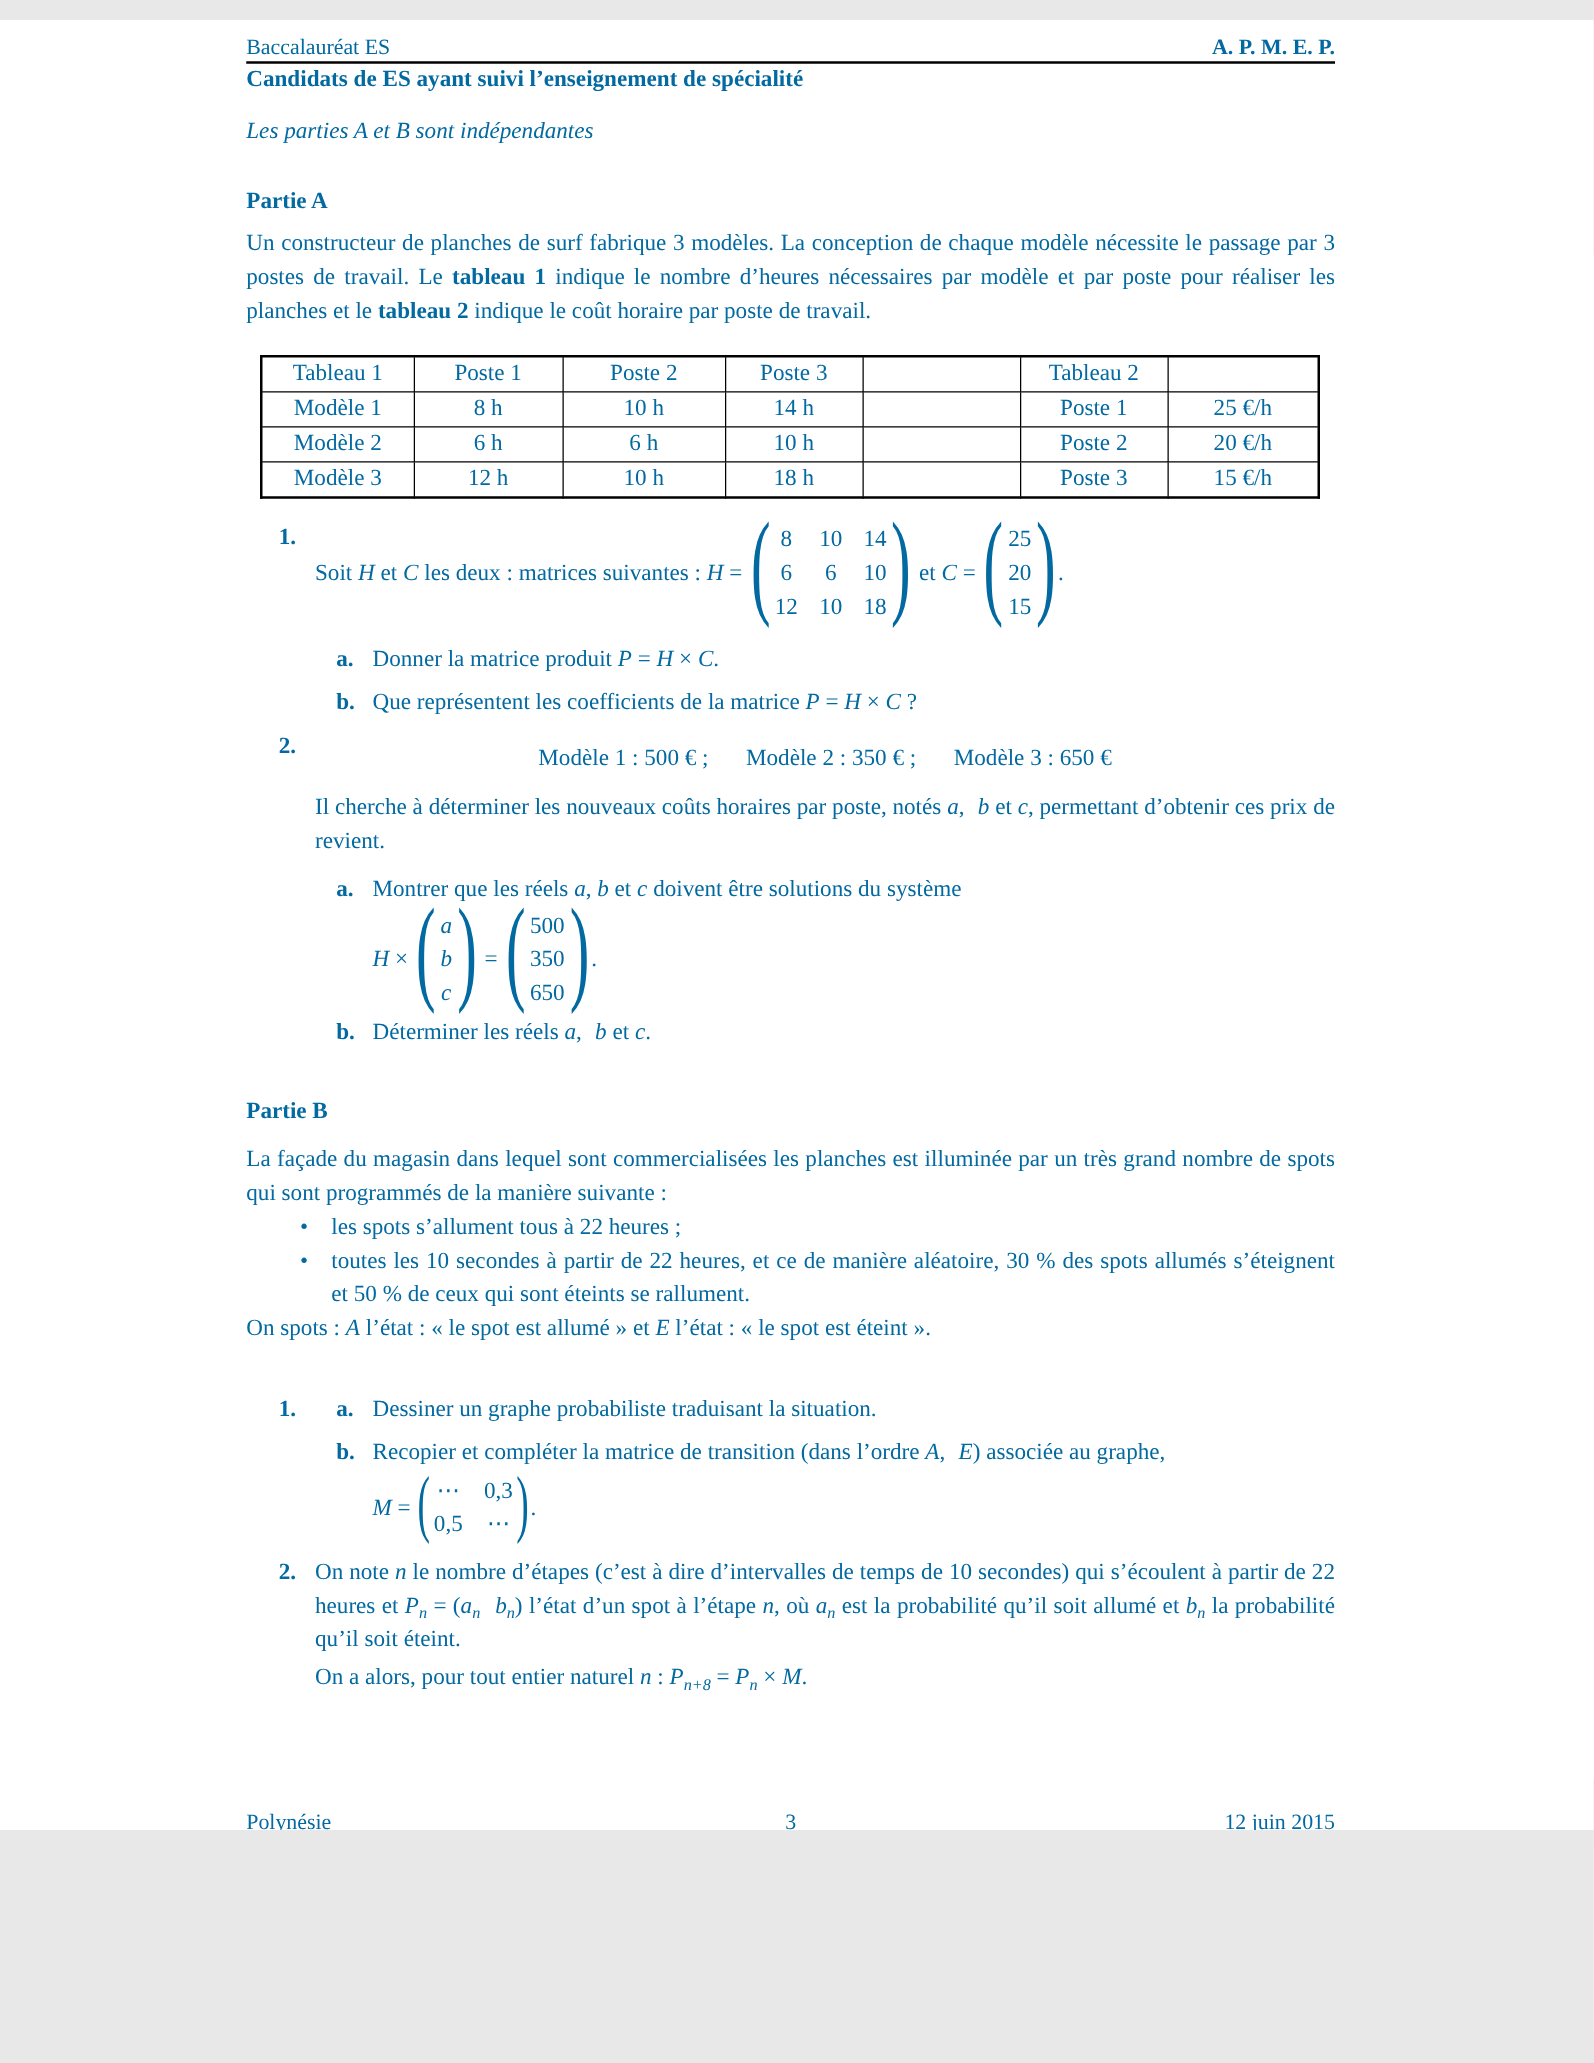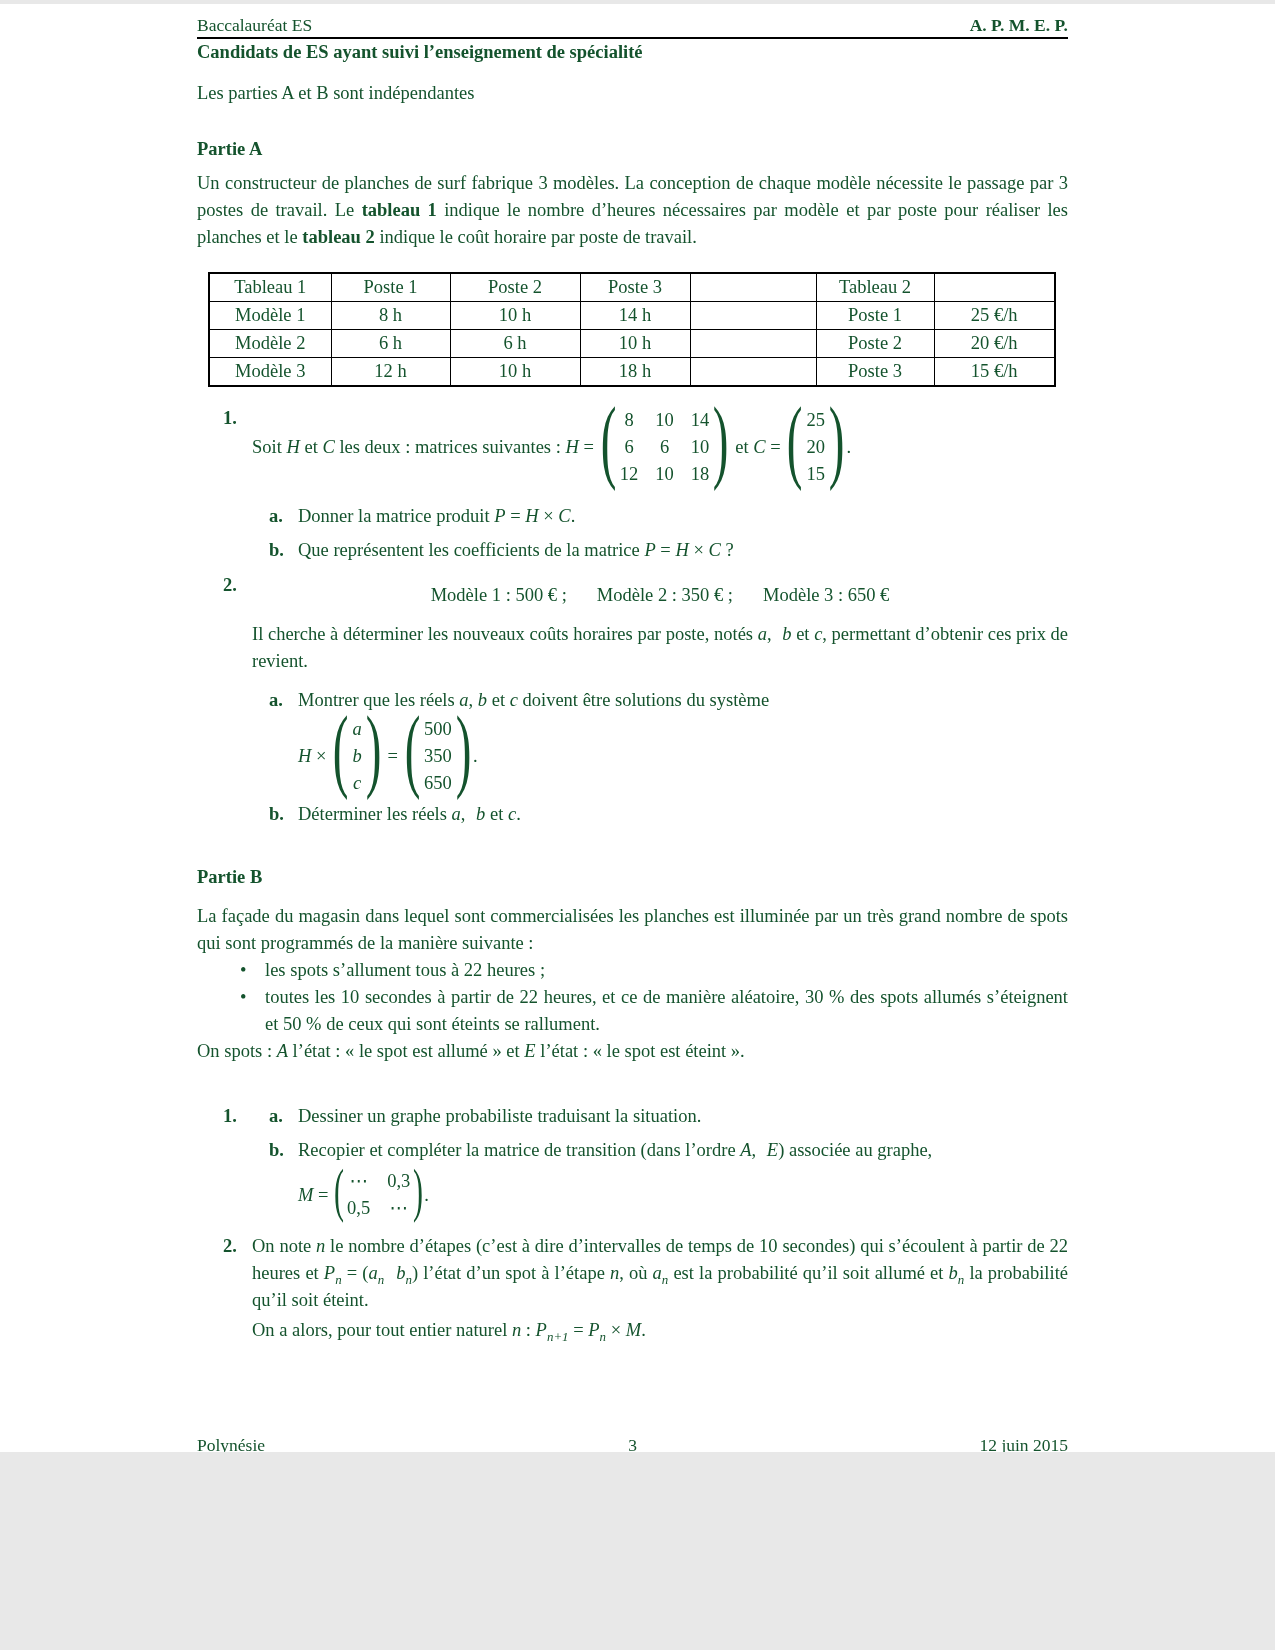--- a/index.html
+++ b/index.html
@@ -1,26 +1,26 @@
 <!DOCTYPE html>
 <html><head>
 <meta charset="utf-8">
 <style>
   html,body{margin:0;padding:0;background:#e8e8e8;}
   .page{
     position:relative;width:1275px;height:1448px;background:#ffffff;
-    font-family:"Liberation Serif", serif;font-size:18.5px;line-height:27px;color:#14532d;
-    overflow:hidden;margin:4px auto;
+    font-family:"Liberation Serif", serif;font-size:18.5px;line-height:27px;color:#0369a1;
+    overflow:hidden;margin:16px auto;
   }
   .content{padding:0 207px 0 197px;}
   
   .pg-header{display:flex;justify-content:space-between;padding-top:10px;font-size:17.5px;line-height:22px;}
   .hrule{border-bottom:2px solid #000;margin-top:1px;}
   .b{font-weight:bold;}
-  .i{}
+  .i{font-style:italic;}
   .sc{font-variant:small-caps;letter-spacing:.3px;}
   .v{font-style:italic;}
   sub{font-size:70%;line-height:0;}
   
   .ex-row{display:flex;justify-content:space-between;margin-top:43px;}
   .note{margin-top:14px;}
   .part-title{font-weight:bold;margin-top:29px;}
   .just{text-align:justify;}
   p{margin:0;}
   .intro{margin-top:7px;}
@@ -205,21 +205,21 @@
             <div class="mat-line mt3"><span class="v">M</span><span> = </span><span class="matrix"><span class="paren p2">(</span><span class="cells c2"><span>⋯</span><span>0,3</span><span>0,5</span><span>⋯</span></span><span class="paren p2">)</span></span><span>.</span></div>
           </div>
         </div>
       </div>
     </div>
 
     <div class="li1 mt10">
       <span class="marker">2.</span>
       <div class="bd">
         <p class="just"><span>On note </span><span class="v">n</span><span> le nombre d’étapes (c’est à dire d’intervalles de temps de 10 secondes) qui s’écoulent à partir de 22 heures et </span><span class="v">P</span><sub class="v">n</sub><span> = (</span><span class="v">a</span><sub class="v">n</sub><span class="v gapl">b</span><sub class="v">n</sub><span>) l’état d’un spot à l’étape </span><span class="v">n</span><span>, où </span><span class="v">a</span><sub class="v">n</sub><span> est la probabilité qu’il soit allumé et </span><span class="v">b</span><sub class="v">n</sub><span> la probabilité qu’il soit éteint.</span></p>
-        <p class="mt3"><span>On a alors, pour tout entier naturel </span><span class="v">n</span><span> :  </span><span class="v">P</span><sub class="v">n+1</sub><span> = </span><span class="v">P</span><sub class="v">n</sub><span> × </span><span class="v">M</span><span>.</span></p>
+        <p class="mt3"><span>On a alors, pour tout entier naturel </span><span class="v">n</span><span> :  </span><span class="v">P</span><sub class="v">n+8</sub><span> = </span><span class="v">P</span><sub class="v">n</sub><span> × </span><span class="v">M</span><span>.</span></p>
       </div>
     </div>
   </div>
 
   <div class="pg-footer">
     <span class="fl">Polynésie</span>
     <span class="fc">3</span>
     <span class="fr">12 juin 2015</span>
   </div>
 

